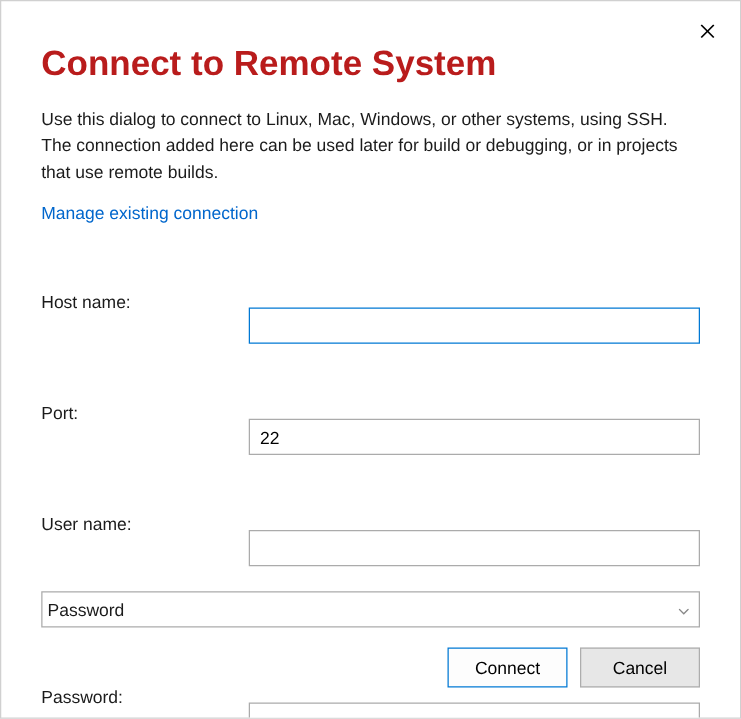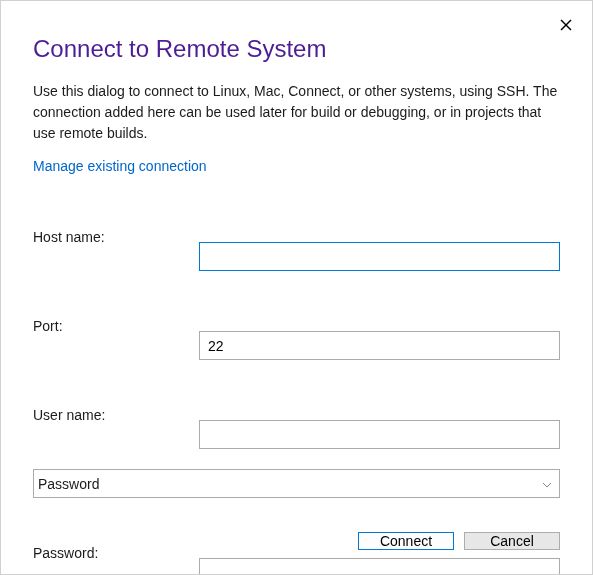--- a/index.html
+++ b/index.html
@@ -29,23 +29,23 @@
       justify-content: center;
     }
     .close-btn svg {
       width: 12px;
       height: 12px;
     }
     .content {
       padding: 34px 32px 0 32px;
     }
     .title {
-      font-size: 24px;
-      font-weight: 400;
-      color: #4c1d95;
+      font-size: 28px;
+      font-weight: 700;
+      color: #b91c1c;
       margin-bottom: 18px;
     }
     .description {
       font-size: 14px;
       line-height: 1.5;
       color: #1b1b1b;
       margin-bottom: 14px;
     }
     .link {
       color: #0066cc;
@@ -103,21 +103,21 @@
     }
     .button-row {
       position: absolute;
       bottom: 24px;
       right: 32px;
       display: flex;
       gap: 10px;
     }
     .btn {
       min-width: 96px;
-      height: 18px;
+      height: 32px;
       border: 1px solid #adadad;
       background: #e7e7e7;
       font-size: 14px;
       font-family: inherit;
       cursor: pointer;
       padding: 0 16px;
     }
     .btn.primary {
       border: 1px solid #0078d4;
       background: #fdfdfd;
@@ -128,21 +128,21 @@
 
 <div class="close-btn">
   <svg viewBox="0 0 12 12">
     <line x1="1" y1="1" x2="11" y2="11" stroke="#000" stroke-width="1.4"></line>
     <line x1="11" y1="1" x2="1" y2="11" stroke="#000" stroke-width="1.4"></line>
   </svg>
 </div>
 
 <div class="content">
   <h1 class="title">Connect to Remote System</h1>
-  <p class="description">Use this dialog to connect to Linux, Mac, Connect, or other systems, using SSH. The connection added here can be used later for build or debugging, or in projects that use remote builds.</p>
+  <p class="description">Use this dialog to connect to Linux, Mac, Windows, or other systems, using SSH. The connection added here can be used later for build or debugging, or in projects that use remote builds.</p>
   <a class="link">Manage existing connection</a>
 
   <div class="form-row">
     <label class="form-label">Host name:</label>
     <input type="text" class="form-input focused" value="" style="">
   </div>
 
   <div class="form-row">
     <label class="form-label">Port:</label>
     <input type="text" class="form-input" value="22" style="">

